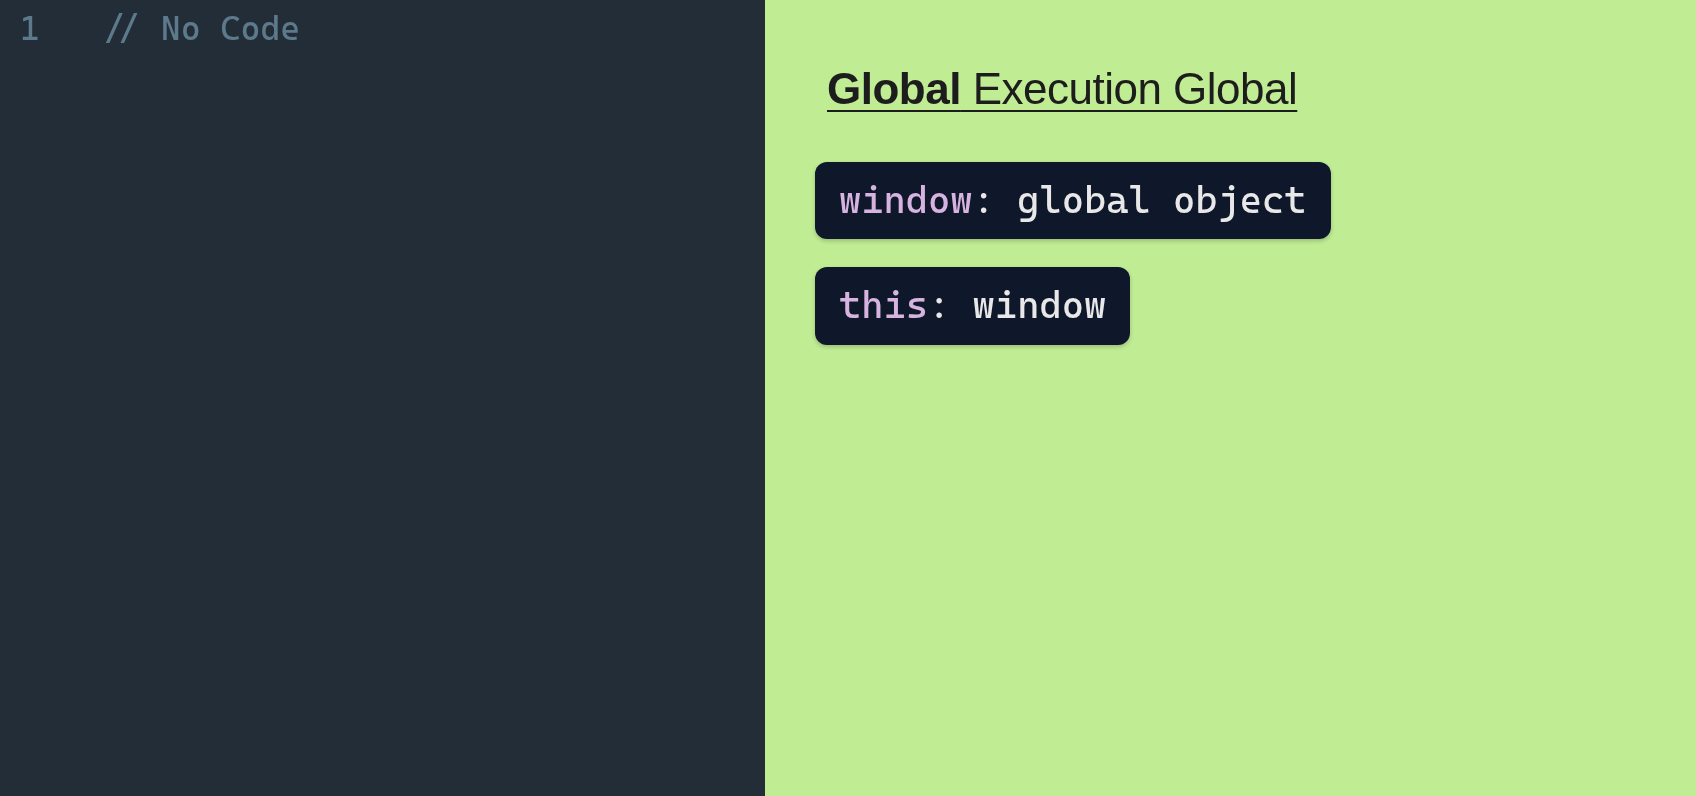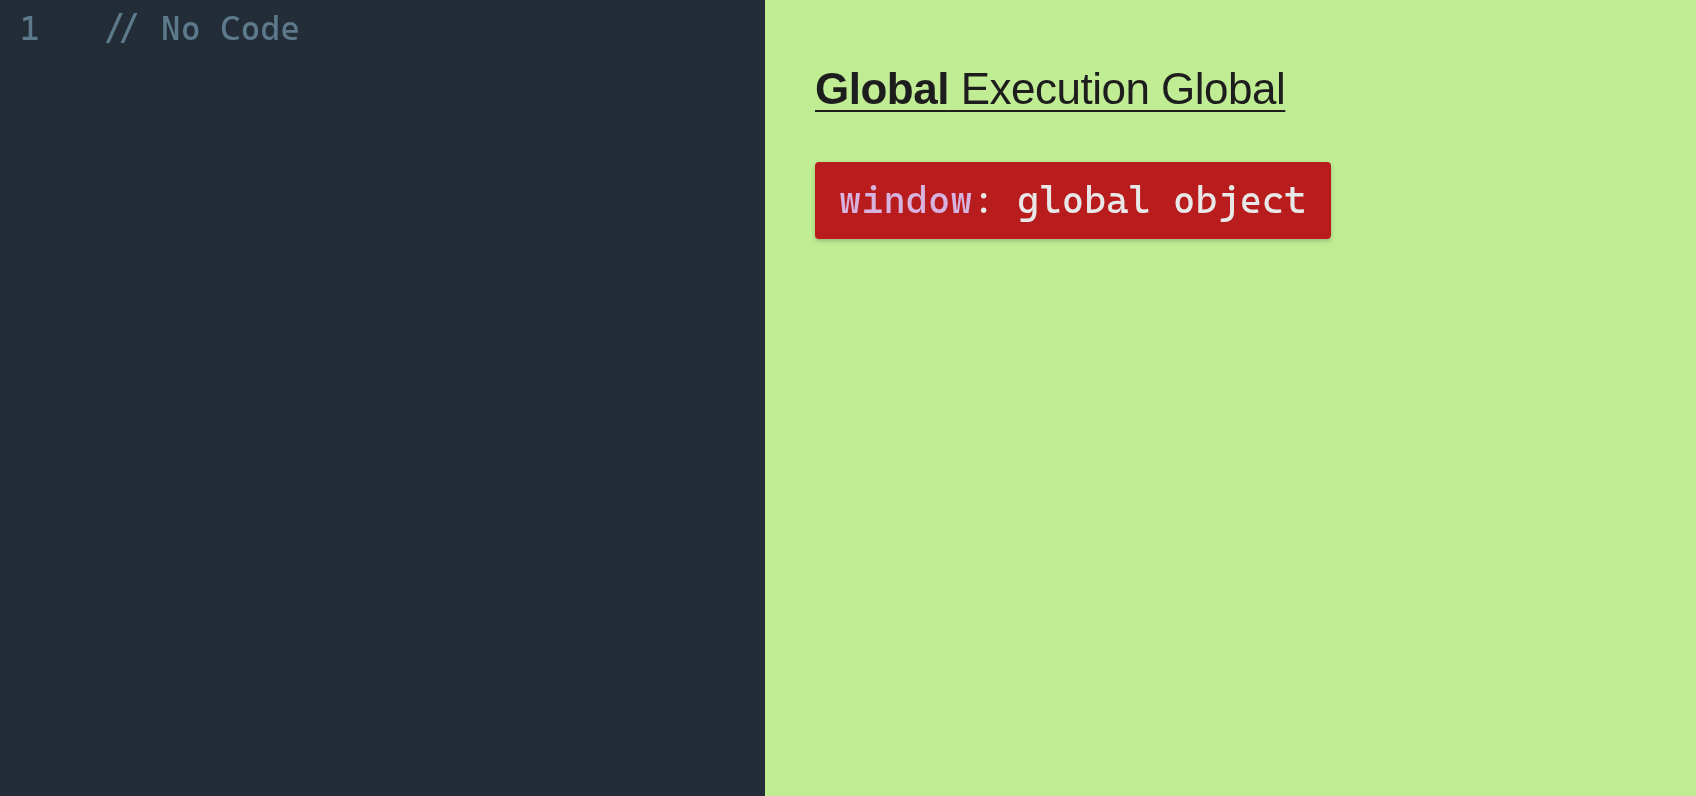--- a/index.html
+++ b/index.html
@@ -58,26 +58,27 @@
       color: #1d1d1d;
       text-decoration: underline;
       text-underline-offset: 6px;
       text-decoration-thickness: 2px;
       margin-bottom: 48px;
       letter-spacing: -0.5px;
     }
 
     .context-title .bold {
       font-weight: 700;
+      margin-left: 12px;
     }
 
     .binding-box {
       display: inline-block;
-      background-color: #b91c1c;
-      border-radius: 4px;
+      background-color: #0f172a;
+      border-radius: 12px;
       padding: 14px 24px;
       margin-bottom: 28px;
       font-family: "SF Mono", Monaco, "Cascadia Code", "Roboto Mono", Consolas, "Courier New", monospace;
       font-size: 38px;
       line-height: 1.3;
       box-shadow: 0 2px 4px rgba(0,0,0,0.2);
     }
 
     .binding-key {
       color: #d7b3e0;
@@ -110,14 +111,17 @@
 <div class="context-pane">
   <h1 class="context-title">
     <span class="bold">Global</span><span> Execution Global</span>
   </h1>
 
   <div class="bindings">
     <div class="binding-box">
       <span class="binding-key">window</span><span class="binding-colon">: </span><span class="binding-value">global object</span>
     </div>
 
+    <div class="binding-box">
+      <span class="binding-key">this</span><span class="binding-colon">: </span><span class="binding-value">window</span>
+    </div>
   </div>
 </div>
 
 </body></html>

